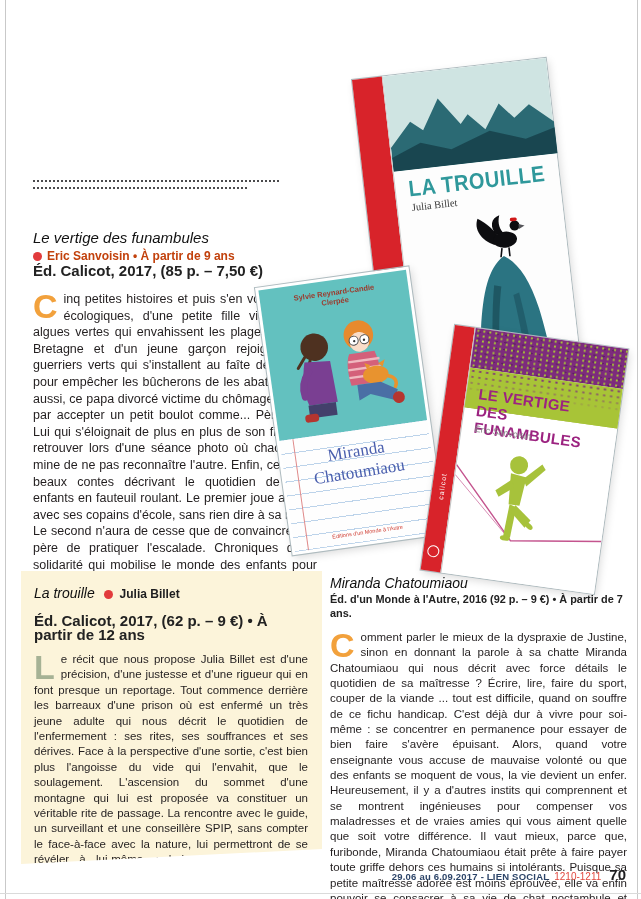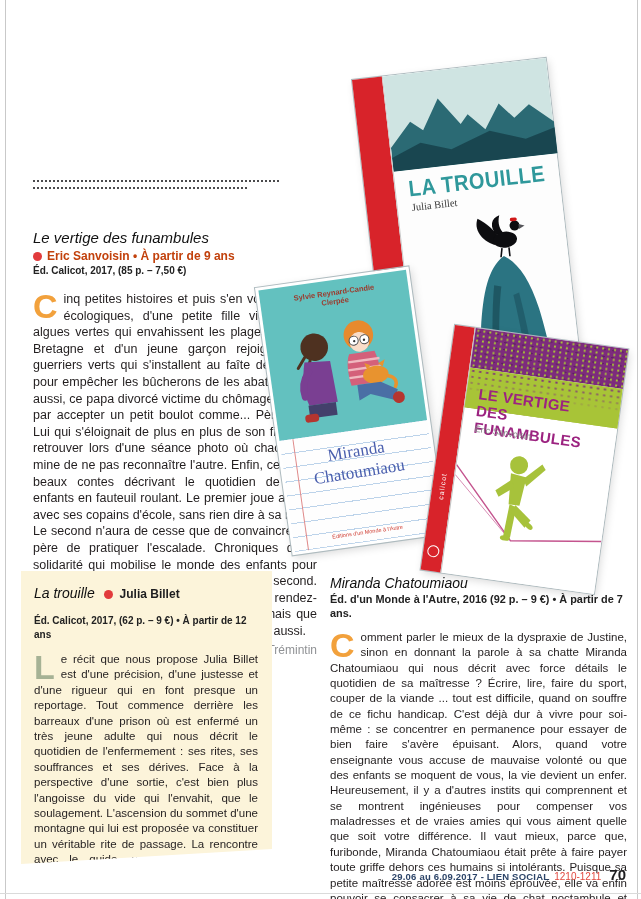--- a/index.html
+++ b/index.html
@@ -16,35 +16,35 @@
   .ml{display:inline-block;}
   .c0{color:#77787b;} .c1{color:#c2a6cd;} .c2{color:#66676a;}
   .c3{color:#a2b98a;} .c4{color:#6a6b6e;} .c5{color:#f2a33c;}
   .dotrule{position:absolute;border-top:2px dotted #4a4a4c;height:0;}
   #dotrule1{left:33px;top:180px;width:246px;}
   #dotrule2{left:33px;top:187px;width:214px;}
 
   
   .art-title{font-weight:normal;font-style:italic;font-size:15px;line-height:17px;color:#111;}
   .meta{font-weight:bold;font-size:12px;line-height:15px;color:#c2410c;}
-  .meta2{font-weight:bold;font-size:10px;line-height:14px;color:#222;}
+  .meta2{font-weight:bold;font-size:15px;line-height:14px;color:#222;}
   .reddot{display:inline-block;width:9px;height:9px;border-radius:50%;background:#e23b3c;margin-right:5px;vertical-align:-1px;}
   .body-txt{text-align:justify;color:#221e1f;}
   .dropcap{float:left;font-weight:bold;font-size:34px;line-height:27px;margin:2px 6px 0 0;}
   .dc-orange{color:#f2a13c;} .dc-sage{color:#a6b295;}
   .sig{color:#8f9194;}
 
   
   #art1{position:absolute;left:33px;top:229px;width:284px;}
   #art1 .meta{margin-top:3px;}
   #art1 .body-txt{margin-top:13px;font-size:12.5px;line-height:16.6px;}
   #art1-sig{display:block;text-align:right;font-size:12px;margin-top:4px;}
 
   
-  #art2{position:absolute;left:21px;top:571px;width:251px;height:293px;background:#fcf4da;
+  #art2{position:absolute;left:21px;top:571px;width:301px;height:293px;background:#fcf4da;
         clip-path:polygon(0 0,100% 0,100% calc(100% - 15px),0 100%);
         padding:13px 14px 0 13px;box-sizing:border-box;}
   #art2 .art-title{font-size:14px;display:inline;}
   #art2 .t-author{font-weight:bold;font-size:12px;}
   #art2 .meta2{margin-top:12px;}
   #art2 .body-txt{margin-top:10px;font-size:11.5px;line-height:15.4px;}
 
   
   #art3{position:absolute;left:330px;top:575px;width:297px;}
   #art3 .art-title{font-size:14px;}

